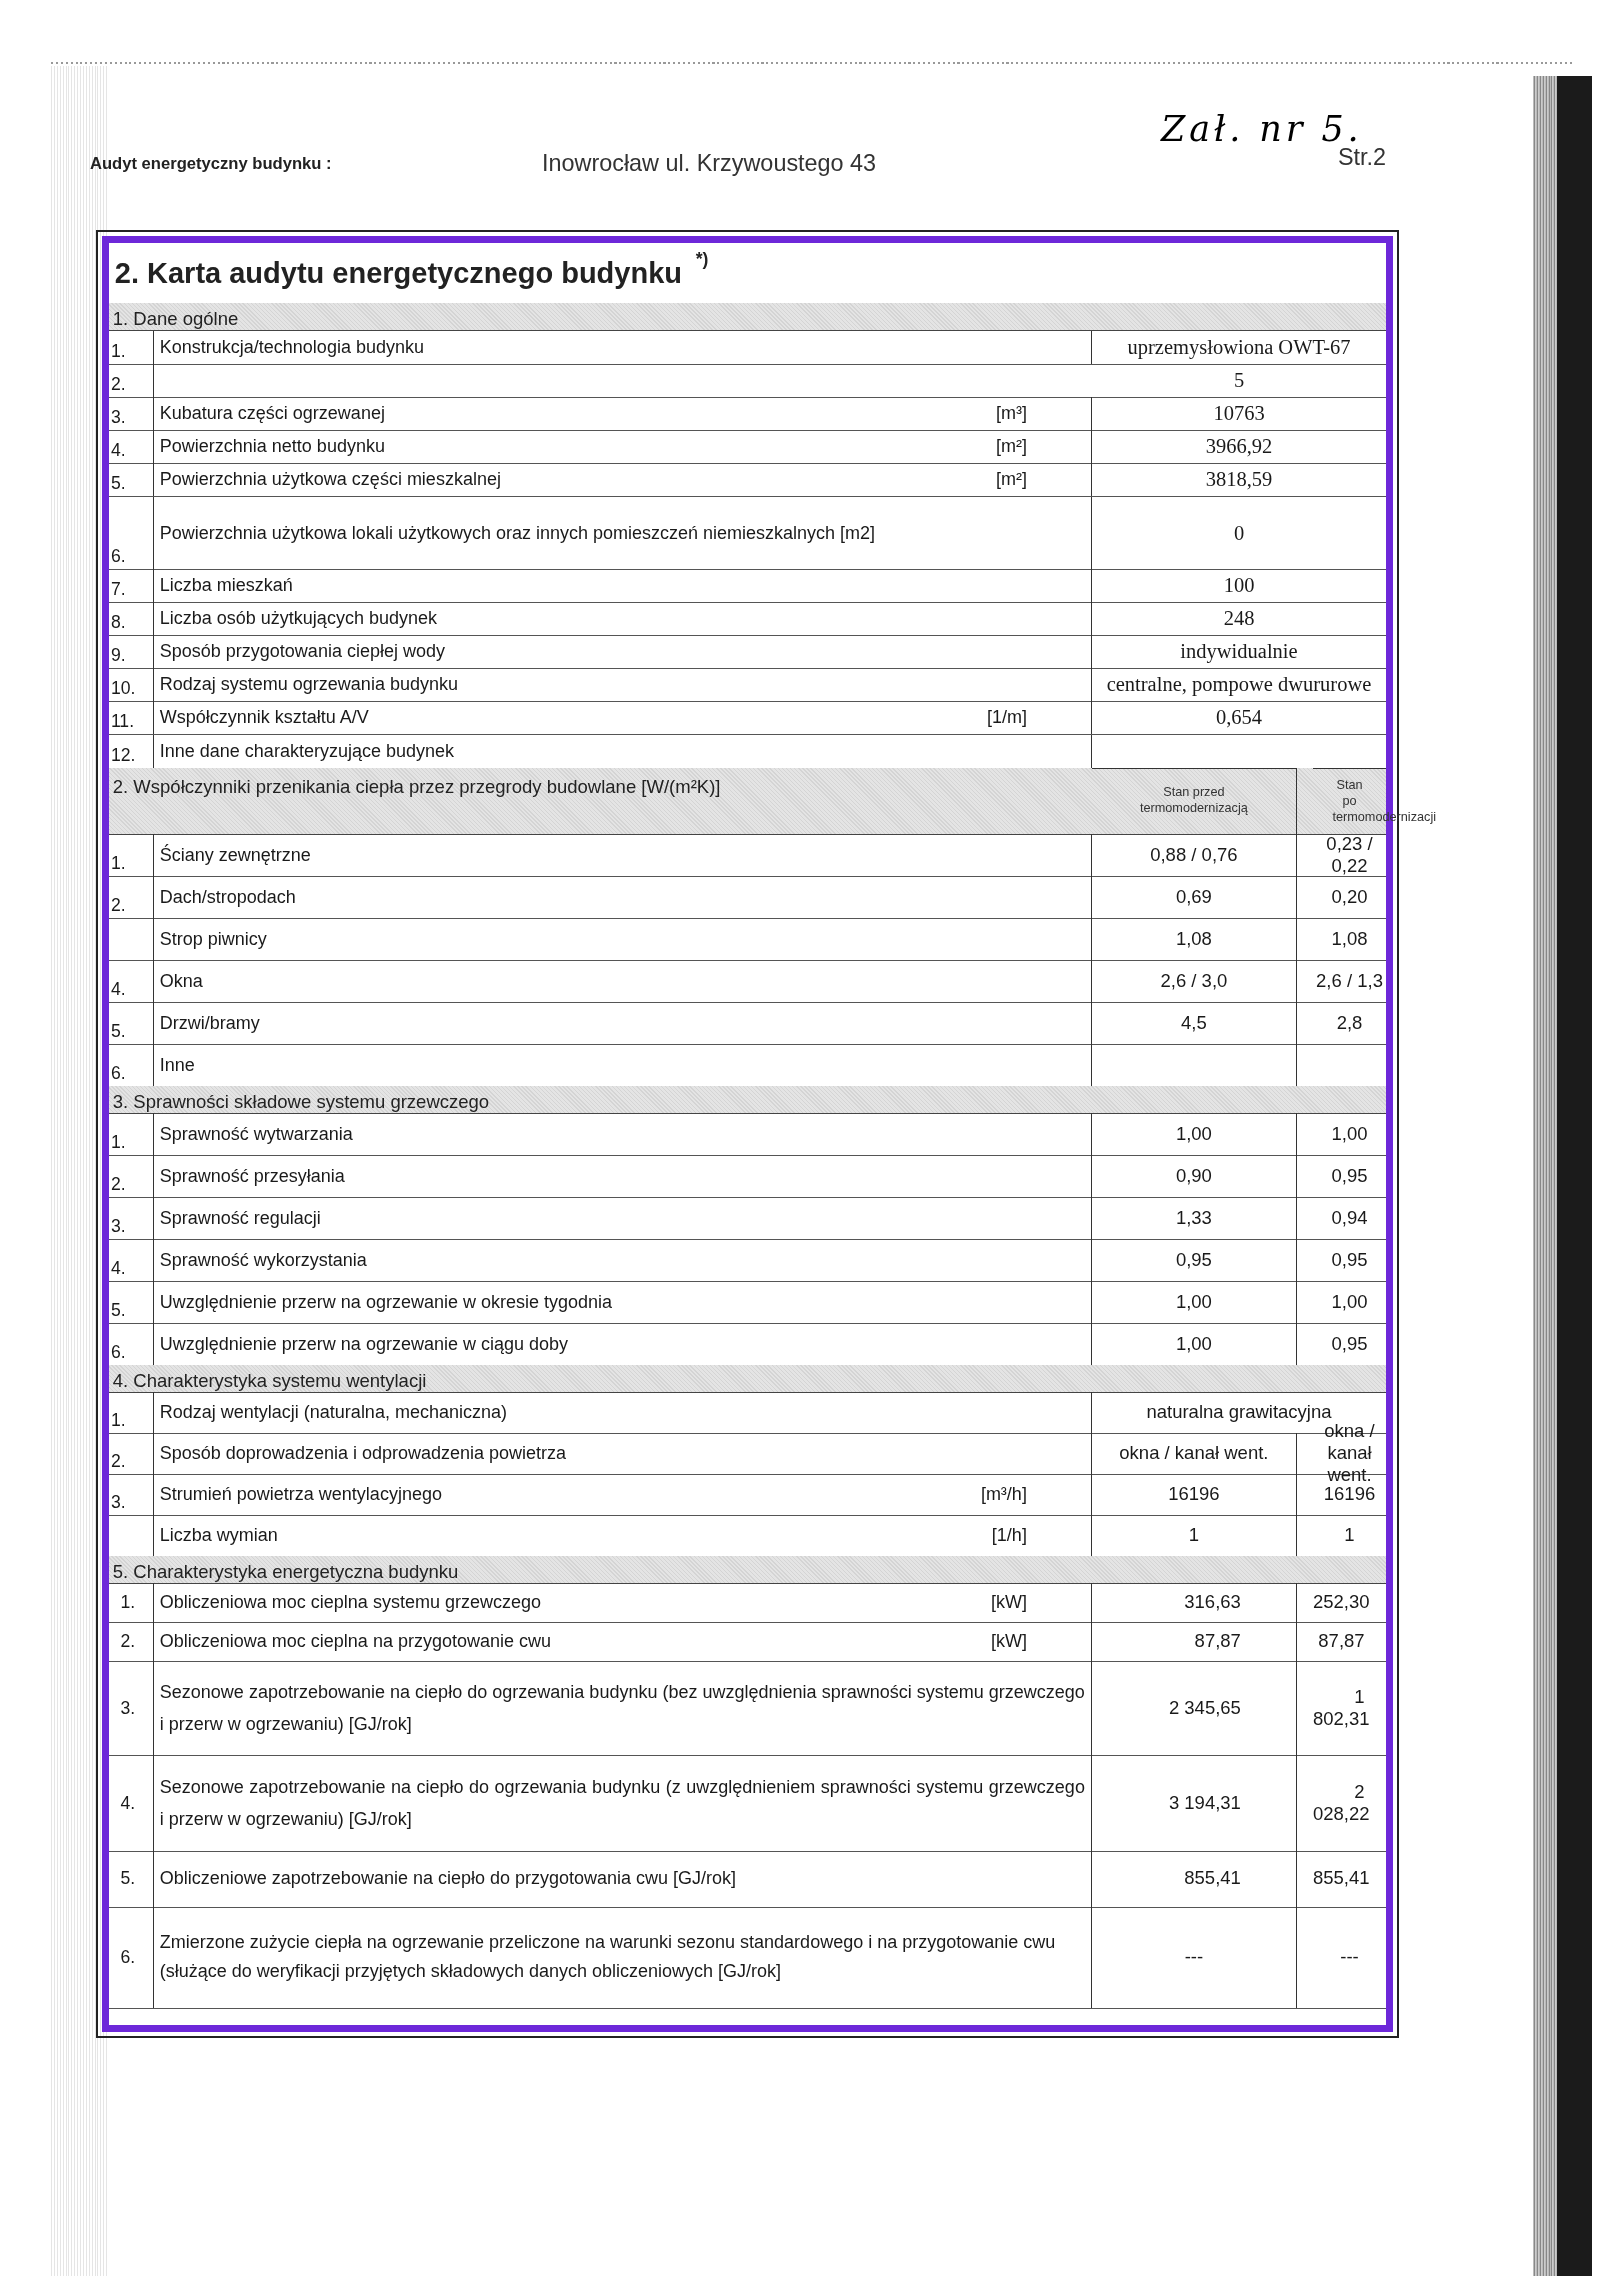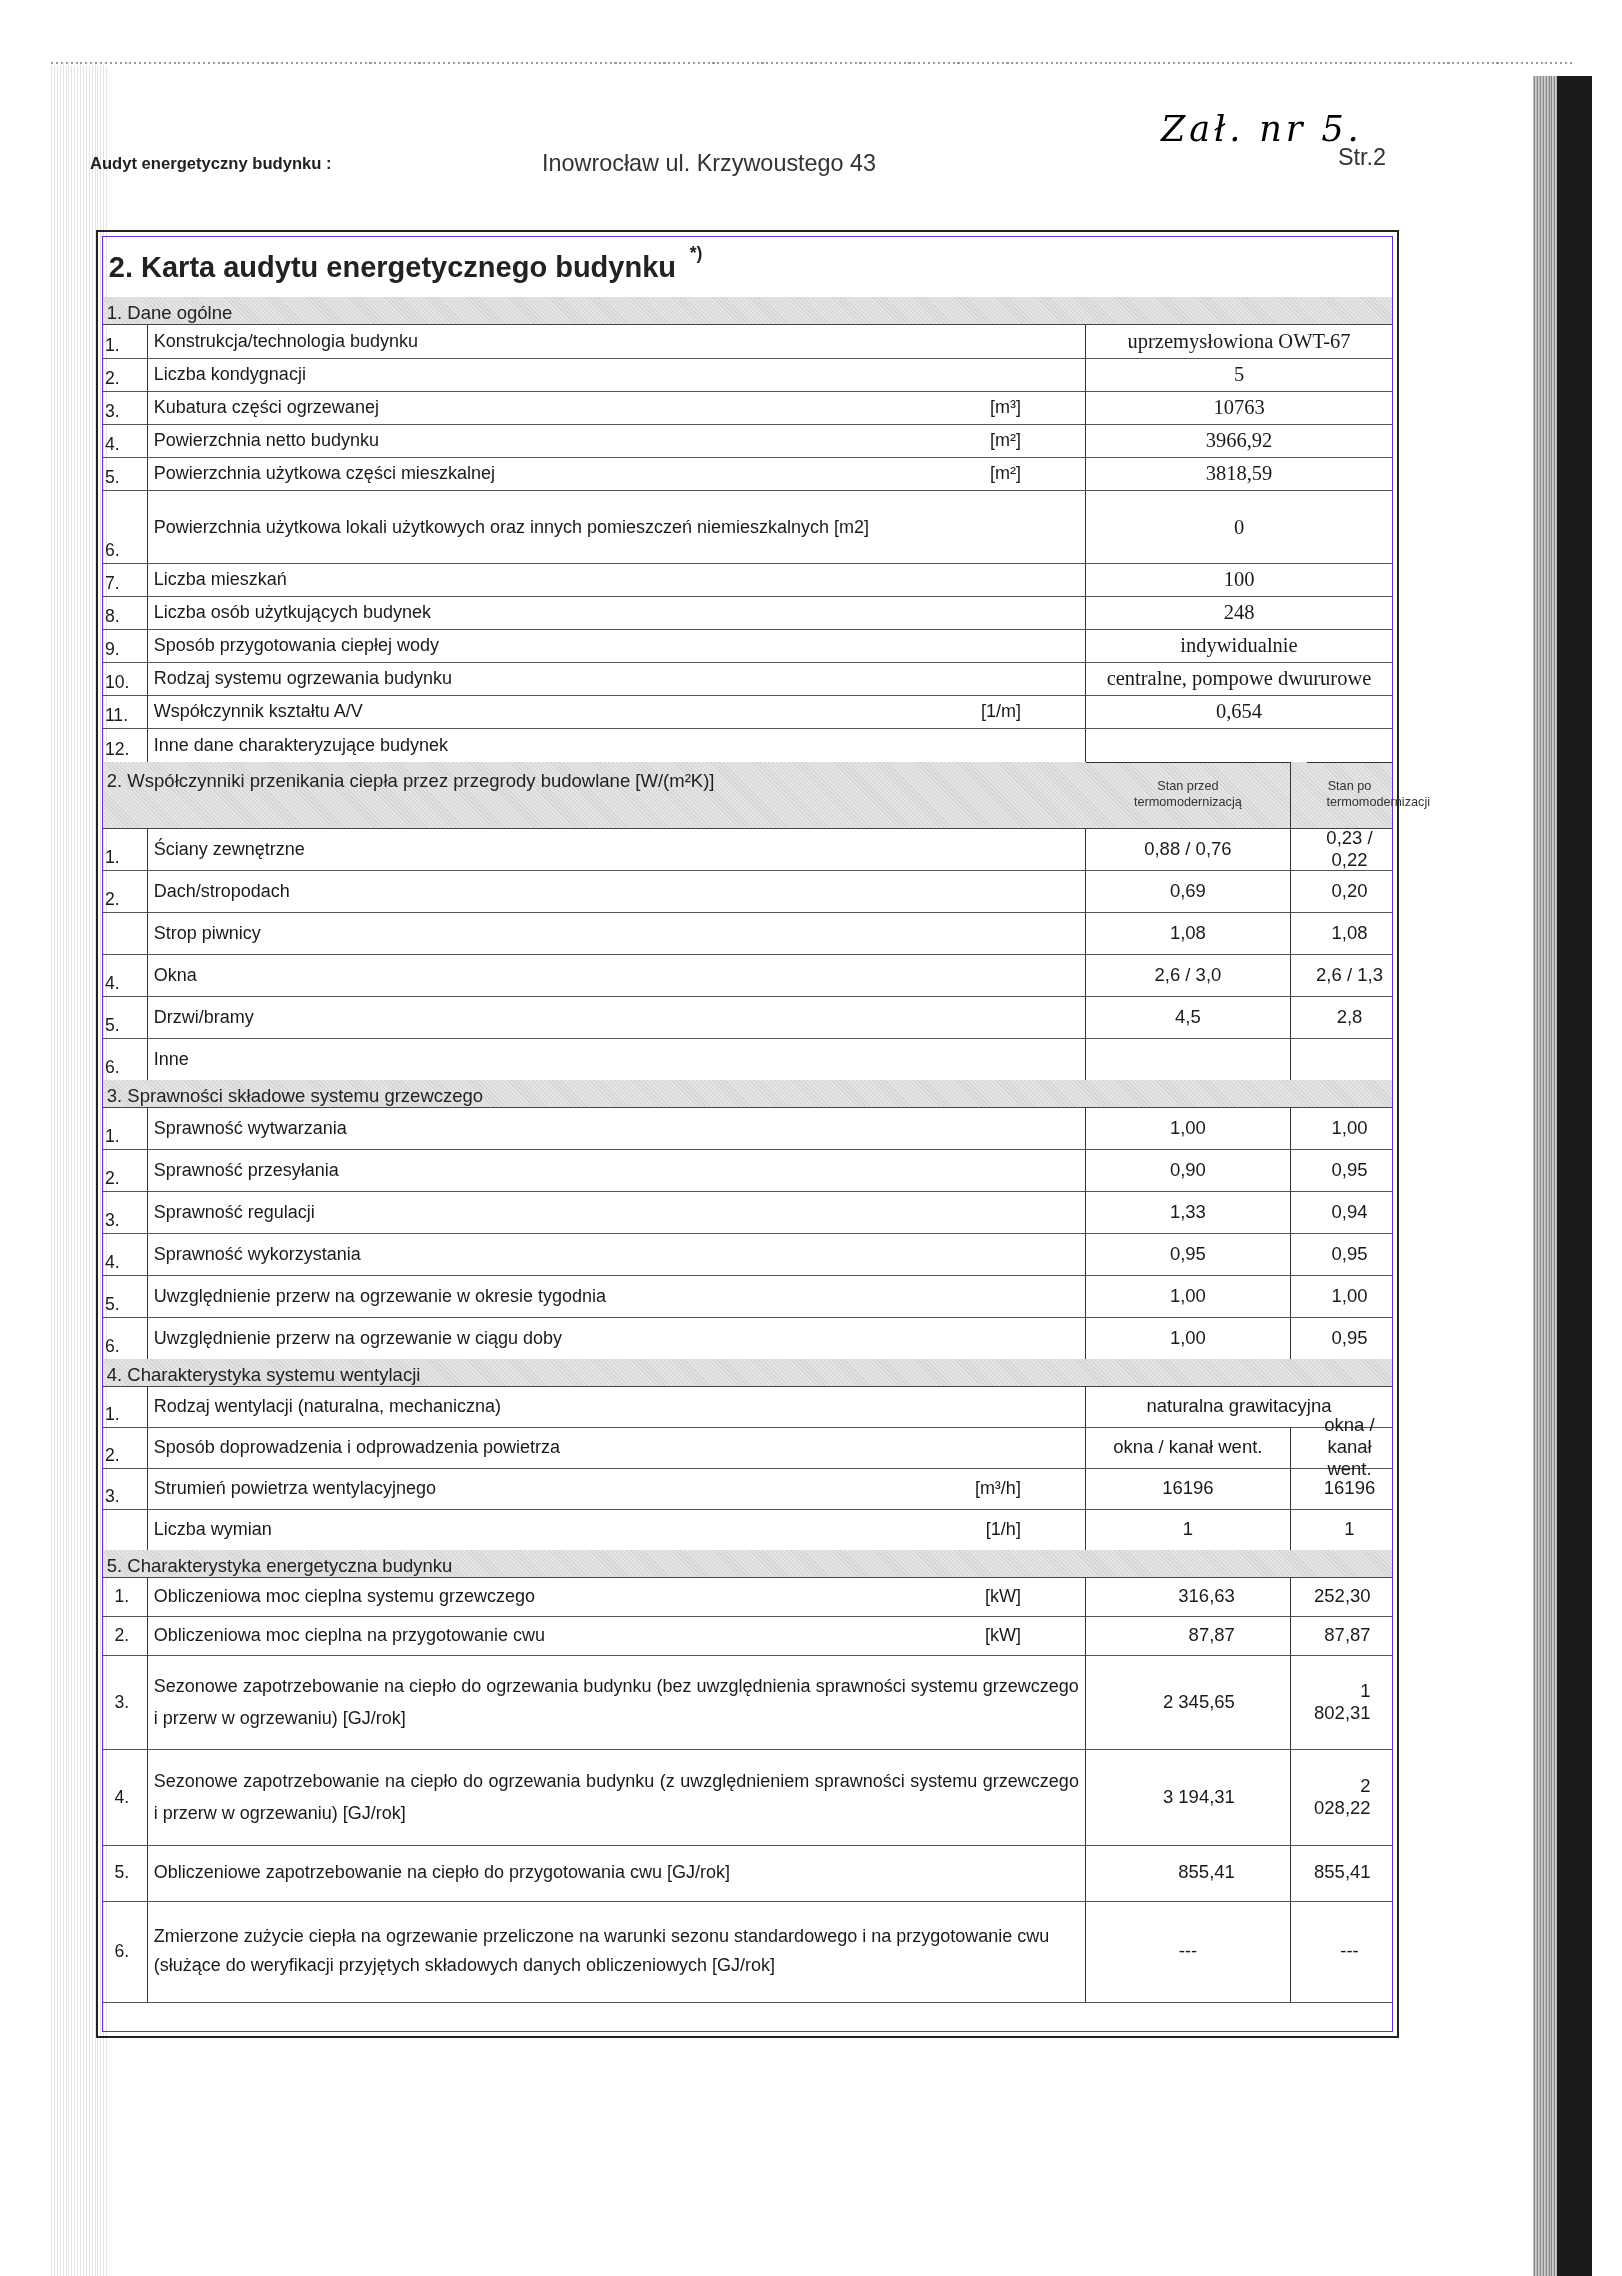--- a/index.html
+++ b/index.html
@@ -37,21 +37,21 @@
     position:absolute; left:1161px; top:109px; font-size:35px; font-style:italic;
     font-family:"DejaVu Serif", serif; color:#000000; letter-spacing:3.9px;
   }
 
   .card {
     position:absolute; left:96px; top:230px; width:1303px; height:1808px;
     border:2.9px double #222; box-sizing:border-box;
   }
   .card-inner {
     position:absolute; left:3.9px; top:3.9px; right:3.9px; bottom:3.9px;
-    border:1px solid #6d28d9;
+    border:7px solid #6d28d9;
   }
   .title-row {
     position:absolute; left:0; top:0; right:0; height:60px;
     border-bottom:2px solid #333;
   }
   .title-text {
     position:absolute; left:5.9px; top:13.7px; font-size:29px; font-weight:bold; color:#222;
   }
   .title-sup { font-size:17.6px; vertical-align:top; position:relative; top:-7.8px; margin-left:13.7px; }
 
@@ -114,23 +114,20 @@
             <div class="lbl">Konstrukcja/technologia budynku</div>
           </div>
           <div class="cell c-val">
             <span>uprzemysłowiona OWT-67</span>
           </div>
         </div>
         <div class="row" style="top: 121px; height: 33px;">
           <div class="cell c-num">
             <span>2.</span>
           </div>
-          <div class="cell c-label">
-            <div class="lbl">Liczba kondygnacji</div>
-          </div>
           <div class="cell c-val">
             <span>5</span>
           </div>
         </div>
         <div class="row" style="top: 154px; height: 33px;">
           <div class="cell c-num">
             <span>3.</span>
           </div>
           <div class="cell c-label">
             <div class="lbl">Kubatura części ogrzewanej</div>

